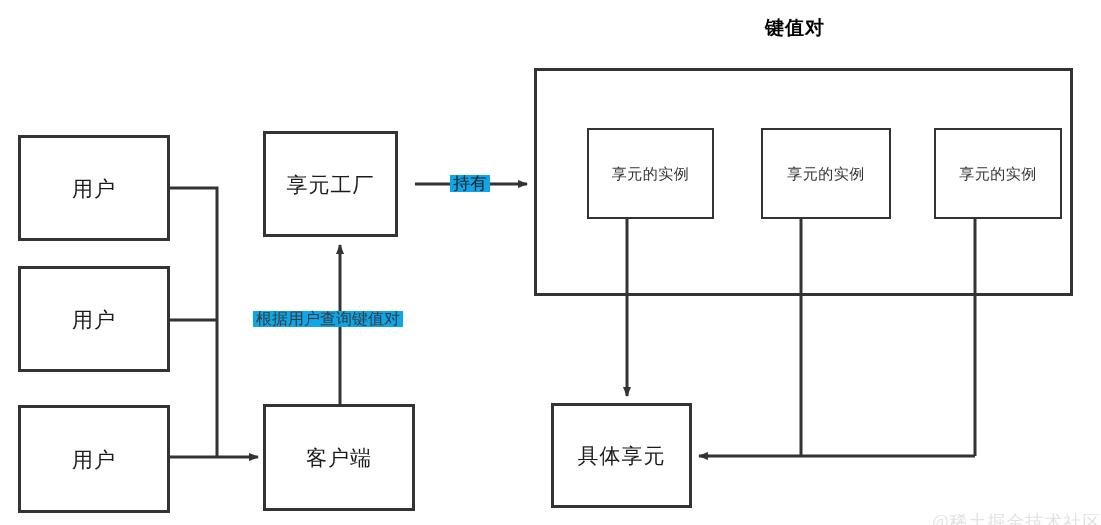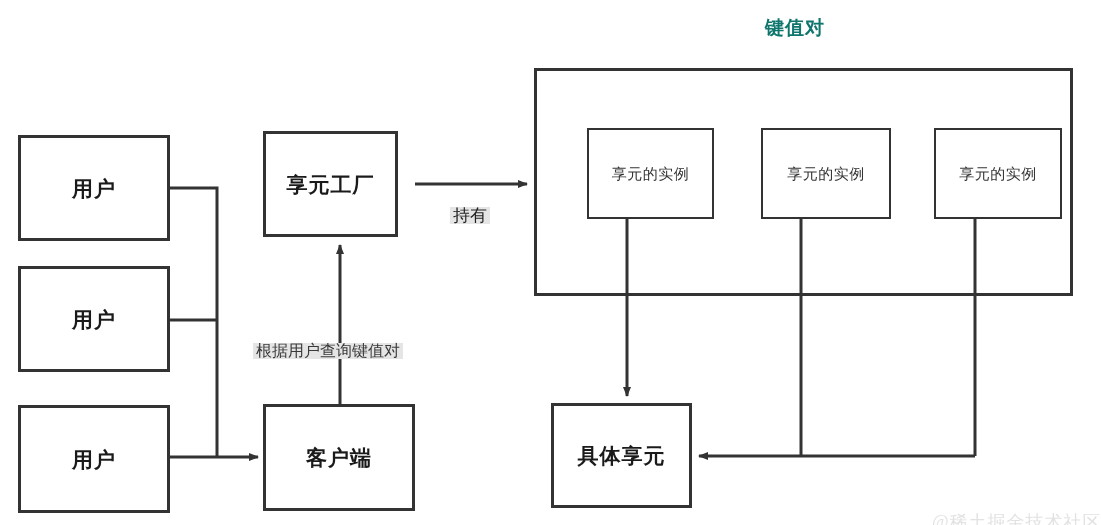--- a/index.html
+++ b/index.html
@@ -31,54 +31,53 @@
     align-items: center;
     justify-content: center;
     color: #1a1a1a;
   }
   .node-box.thin {
     border-width: 2px;
     margin-left: 24px;
   }
   .node-label {
     font-size: 21px;
-    font-weight: bold;
+    font-weight: normal;
     letter-spacing: 1px;
     line-height: 1;
     white-space: nowrap;
   }
   .node-label.small {
     font-size: 15px;
     font-weight: normal;
     letter-spacing: 0.5px;
     color: #333333;
   }
   .group-box {
     position: absolute;
     box-sizing: border-box;
     border: 3px solid #333333;
     background: transparent;
   }
   .free-label {
     position: absolute;
-    color: #0f766e;
+    color: #000000;
     white-space: nowrap;
     line-height: 1;
   }
   .group-title {
     font-size: 19px;
     font-weight: bold;
     letter-spacing: 1px;
   }
   .edge-label {
     font-size: 16px;
     color: #3a3a3a;
-    background: #e5e5e5;
+    background: #0ea5e9;
     padding: 0 3px;
-    margin-top: 32px;
   }
   .edge-label.bold-ish {
     font-size: 17px;
     color: #222222;
   }
   .watermark {
     position: absolute;
     font-size: 18px;
     color: #e2e2e2;
     letter-spacing: 1px;

